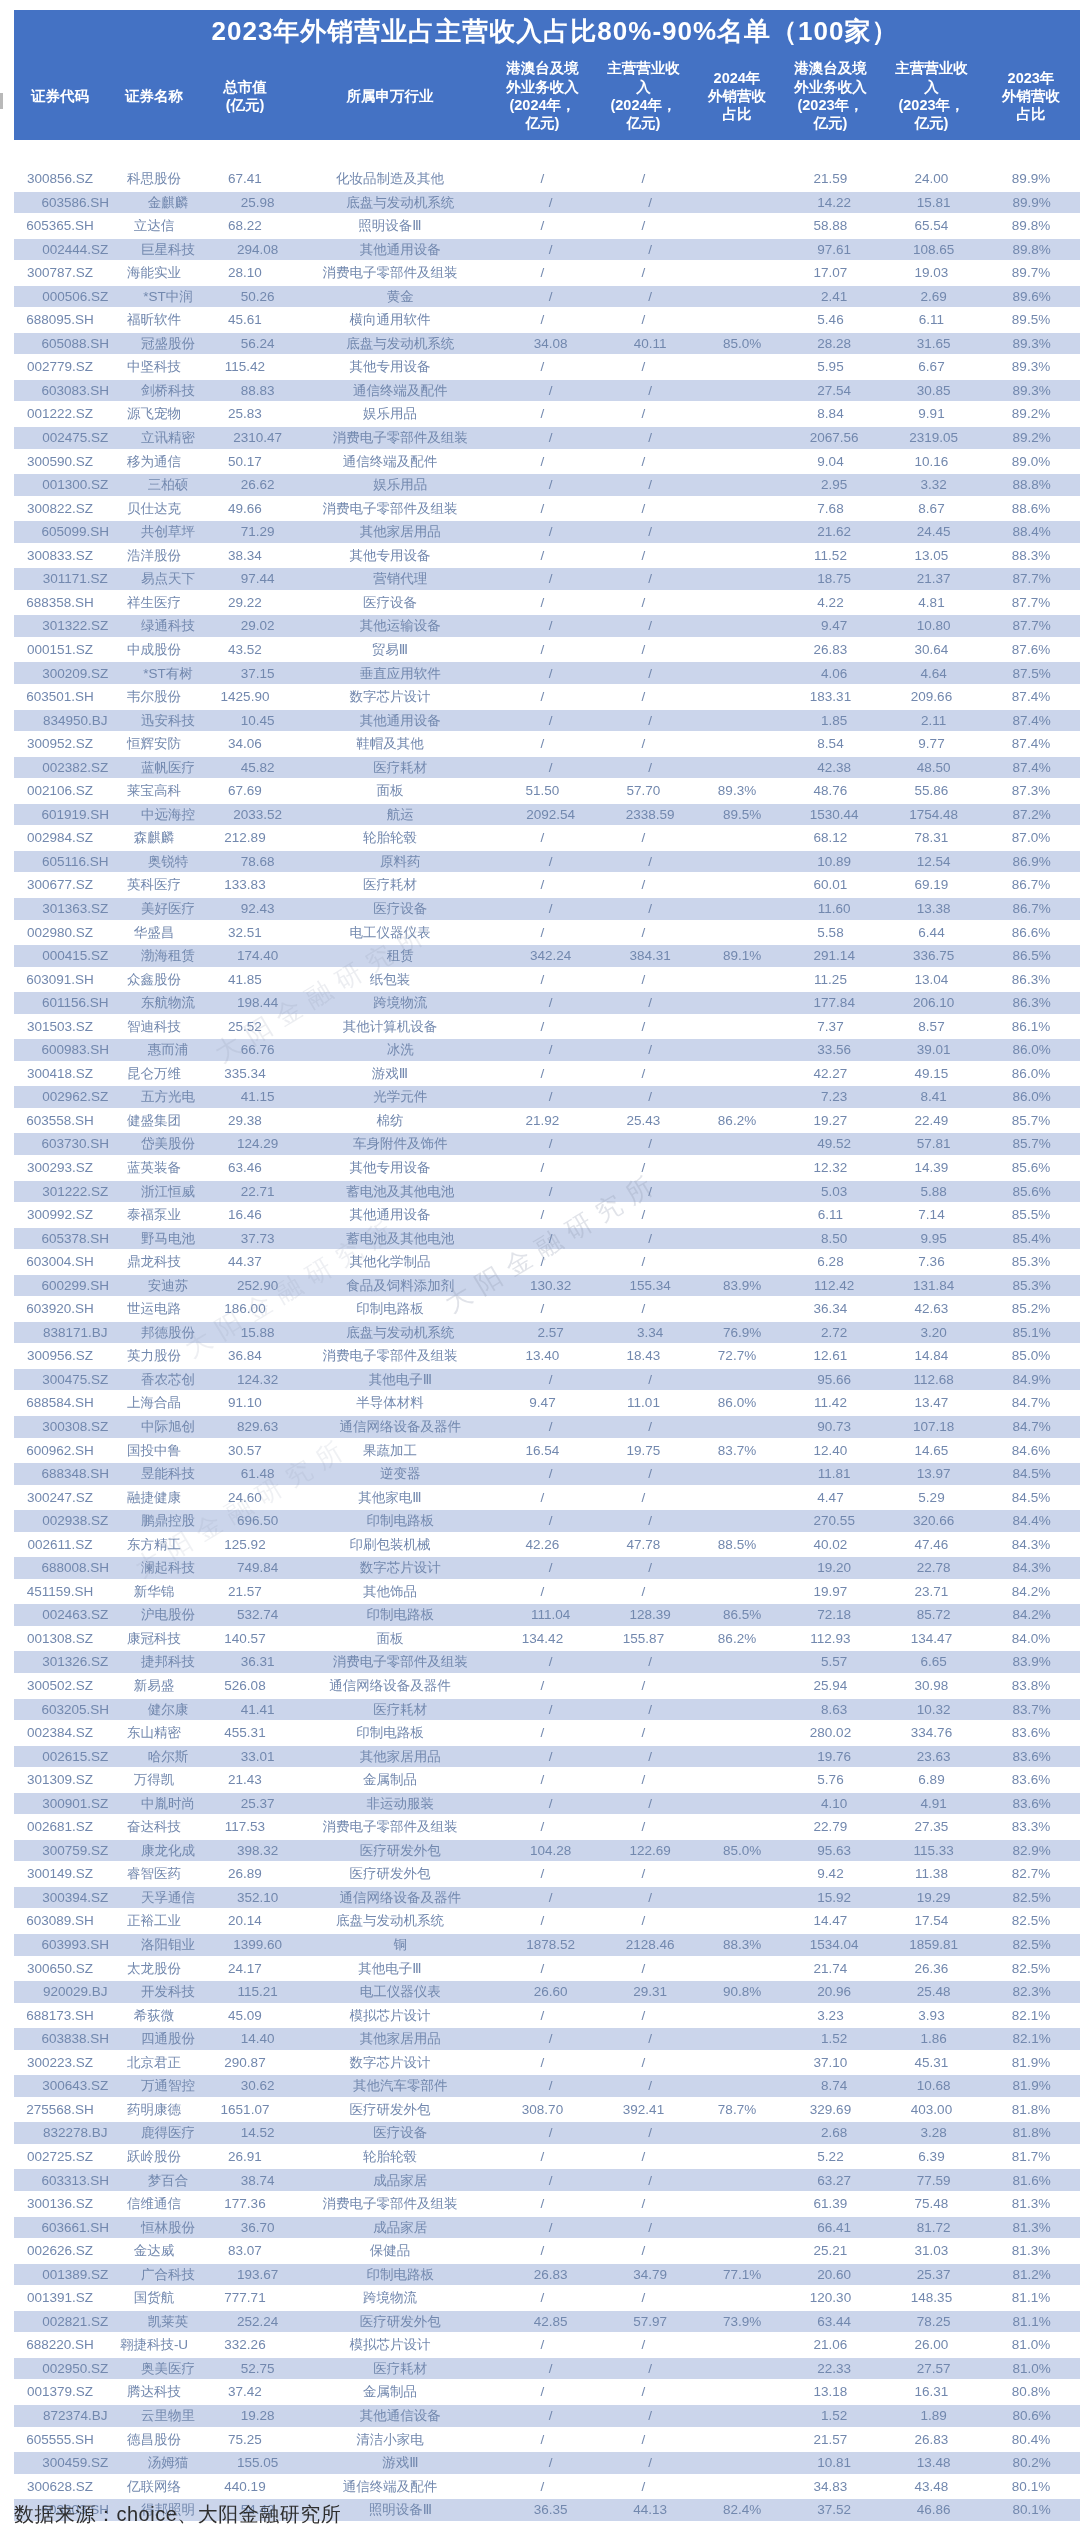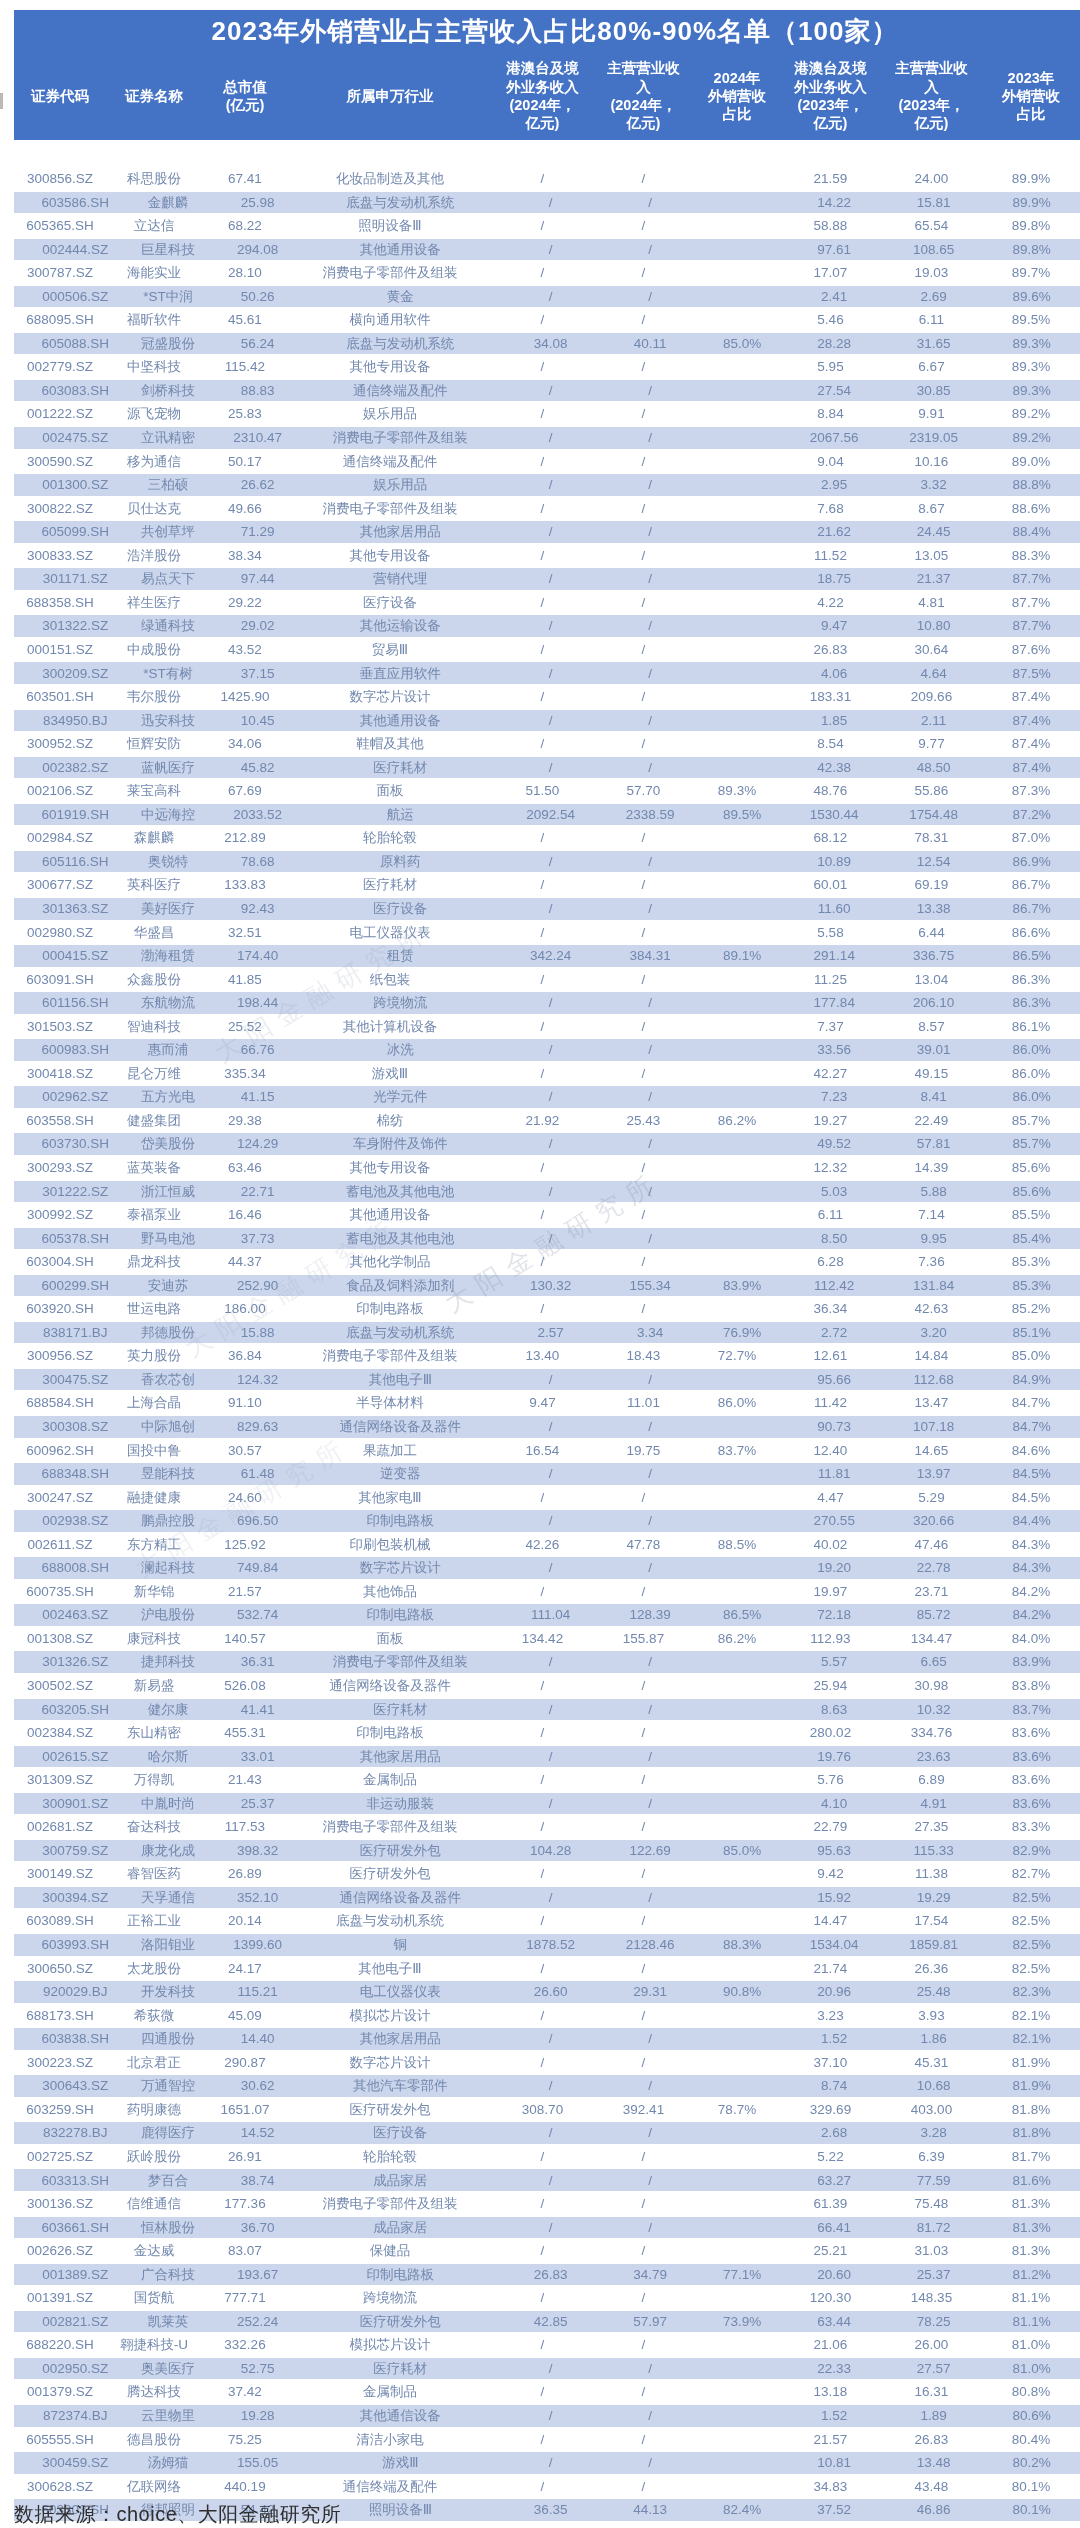--- a/index.html
+++ b/index.html
@@ -817,21 +817,21 @@
           <div class="cell c2">749.84</div>
           <div class="cell c3">数字芯片设计</div>
           <div class="cell c4">/</div>
           <div class="cell c5">/</div>
           <div class="cell c6"></div>
           <div class="cell c7">19.20</div>
           <div class="cell c8">22.78</div>
           <div class="cell c9">84.3%</div>
         </div>
         <div class="row">
-          <div class="cell c0">600735.SH</div>
+          <div class="cell c0">451159.SH</div>
           <div class="cell c1">新华锦</div>
           <div class="cell c2">21.57</div>
           <div class="cell c3">其他饰品</div>
           <div class="cell c4">/</div>
           <div class="cell c5">/</div>
           <div class="cell c6"></div>
           <div class="cell c7">19.97</div>
           <div class="cell c8">23.71</div>
           <div class="cell c9">84.2%</div>
         </div>
@@ -1081,21 +1081,21 @@
           <div class="cell c2">30.62</div>
           <div class="cell c3">其他汽车零部件</div>
           <div class="cell c4">/</div>
           <div class="cell c5">/</div>
           <div class="cell c6"></div>
           <div class="cell c7">8.74</div>
           <div class="cell c8">10.68</div>
           <div class="cell c9">81.9%</div>
         </div>
         <div class="row">
-          <div class="cell c0">603259.SH</div>
+          <div class="cell c0">275568.SH</div>
           <div class="cell c1">药明康德</div>
           <div class="cell c2">1651.07</div>
           <div class="cell c3">医疗研发外包</div>
           <div class="cell c4">308.70</div>
           <div class="cell c5">392.41</div>
           <div class="cell c6">78.7%</div>
           <div class="cell c7">329.69</div>
           <div class="cell c8">403.00</div>
           <div class="cell c9">81.8%</div>
         </div>

